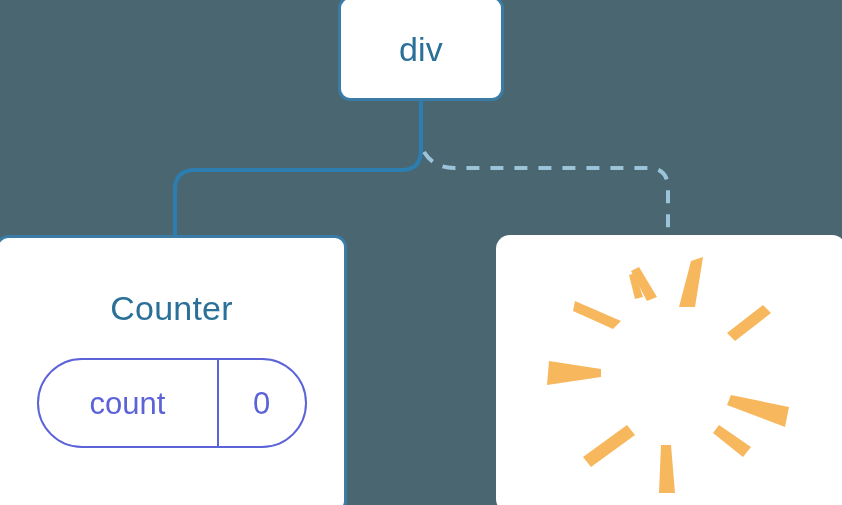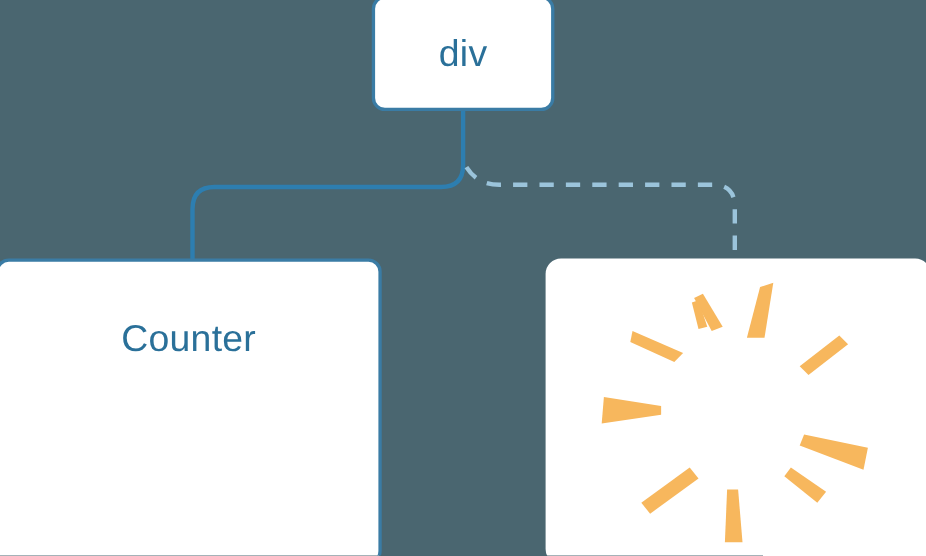--- a/index.html
+++ b/index.html
@@ -147,20 +147,25 @@
              L 668 240" fill="none" stroke="#9bc4db" stroke-width="4" stroke-linecap="butt" stroke-linejoin="round" stroke-dasharray="13 11"></path>
   </svg>
 
   <div class="node bordered" id="node-div" style="border-color: rgb(58, 124, 165);">
     <span class="node-title" style="color: rgb(42, 112, 153);">div</span>
   </div>
 
   <div class="node bordered" id="node-counter" style="border-color: rgb(58, 124, 165);">
     <span class="node-title" style="color: rgb(42, 112, 153);">Counter</span>
 
+    <div class="state-pill" style="border-color: rgb(92, 99, 216);">
+      <span class="pill-key" style="color: rgb(92, 99, 216);">count</span>
+      <span class="pill-divider" style="background: rgb(92, 99, 216);"></span>
+      <span class="pill-val" style="color: rgb(92, 99, 216);">0</span>
+    </div>
   </div>
 
   <div class="node" id="node-sparkle">
     <svg id="sparkle-burst" viewBox="0 0 280 250" xmlns="http://www.w3.org/2000/svg">
       <g fill="#f7b75d">
 
         <path d="M 148 58 L 160 12 L 172 8 L 164 58 Z"></path>
 
         <path d="M 116 52 L 100 22 L 108 18 L 126 48 Z"></path>
 

